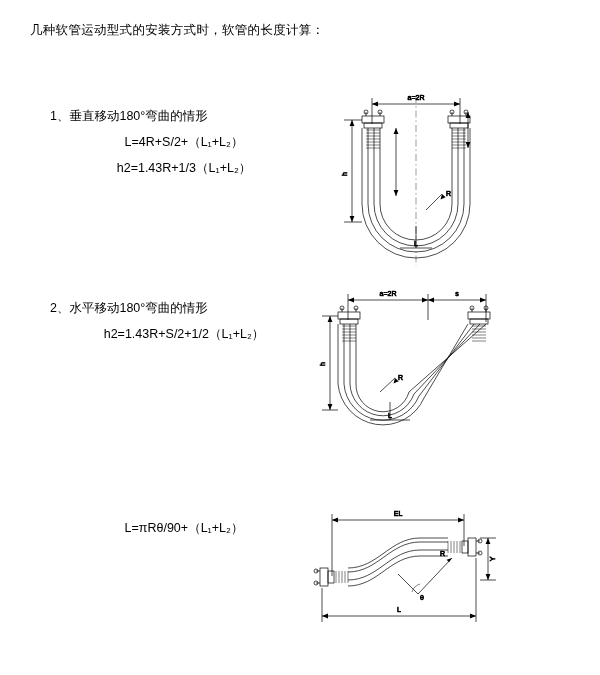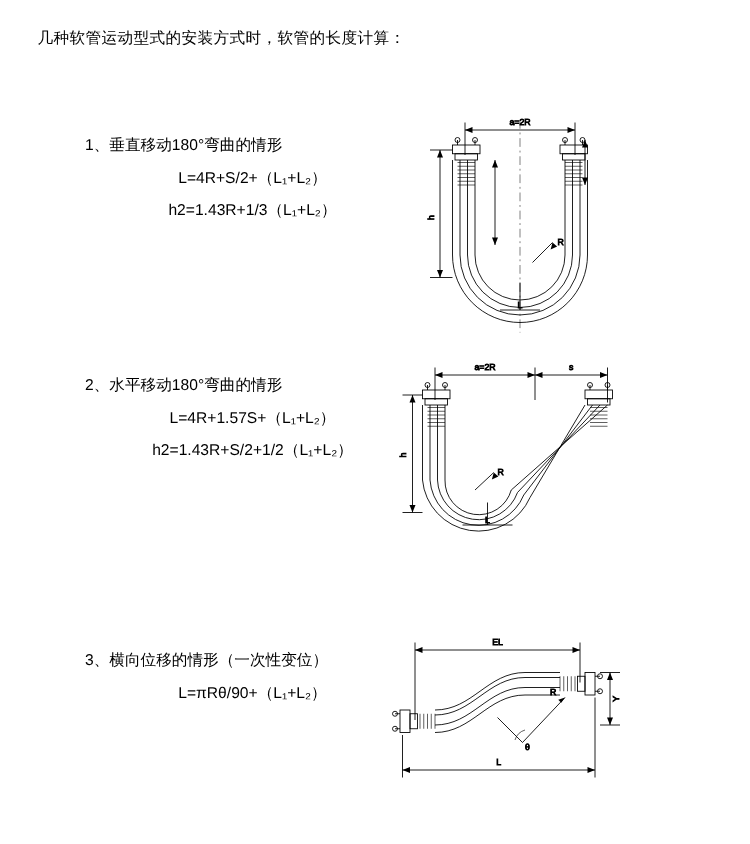--- a/index.html
+++ b/index.html
@@ -32,21 +32,21 @@
     position: absolute;
     left: 0;
     width: 600px;
   }
   .sec1 { top: 108px; }
   .sec2 { top: 300px; }
   .sec3 { top: 520px; }
 
   .text-col {
     position: absolute;
-    left: 68px;
+    left: 50px;
     top: 0;
     width: 250px;
   }
   .sec-title {
     font-size: 12.5px;
     white-space: nowrap;
     margin-bottom: 9px;
   }
   .formula {
     font-size: 12.5px;
@@ -158,21 +158,20 @@
           <text x="116" y="170" font-size="7" text-anchor="middle">L</text>
           <line x1="116" y1="150" x2="116" y2="172"></line>
         </g>
       </svg>
     </div>
   </div>
 
   <div class="section sec2">
     <div class="text-col">
       <div class="sec-title">2、水平移动180°弯曲的情形</div>
-      <div class="formula">L=4R+1.57S+（L₁+L₂）</div>
       <div class="formula">h2=1.43R+S/2+1/2（L₁+L₂）</div>
     </div>
 
     <div class="fig fig2">
       <svg width="210" height="180" viewBox="0 0 210 180">
         <g stroke="#000" fill="none" stroke-width="0.7">
 
           <line x1="48" y1="20" x2="128" y2="20"></line>
           <path d="M48 20 l6 -2.4 v4.8 z" fill="#000" stroke="none"></path>
           <path d="M128 20 l-6 -2.4 v4.8 z" fill="#000" stroke="none"></path>
@@ -236,21 +235,20 @@
           <line x1="70" y1="140" x2="110" y2="140"></line>
           <text x="90" y="138" font-size="7" text-anchor="middle">L</text>
           <line x1="90" y1="122" x2="90" y2="140"></line>
         </g>
       </svg>
     </div>
   </div>
 
   <div class="section sec3">
     <div class="text-col">
-      <div class="sec-title">3、横向位移的情形（一次性变位）</div>
       <div class="formula">L=πRθ/90+（L₁+L₂）</div>
     </div>
 
     <div class="fig fig3">
       <svg width="215" height="140" viewBox="0 0 215 140">
         <g stroke="#000" fill="none" stroke-width="0.7">
 
           <line x1="40" y1="22" x2="172" y2="22"></line>
           <path d="M40 22 l6 -2.4 v4.8 z" fill="#000" stroke="none"></path>
           <path d="M172 22 l-6 -2.4 v4.8 z" fill="#000" stroke="none"></path>

